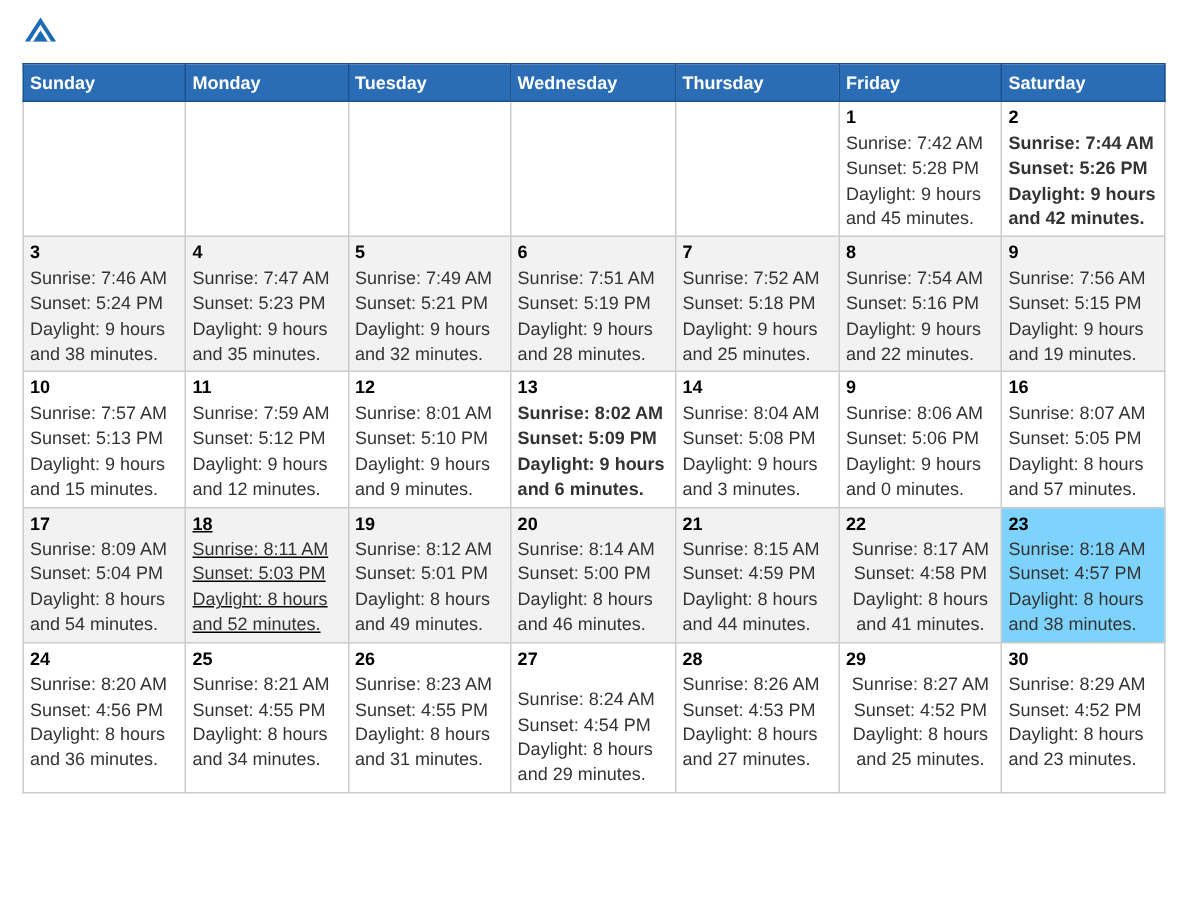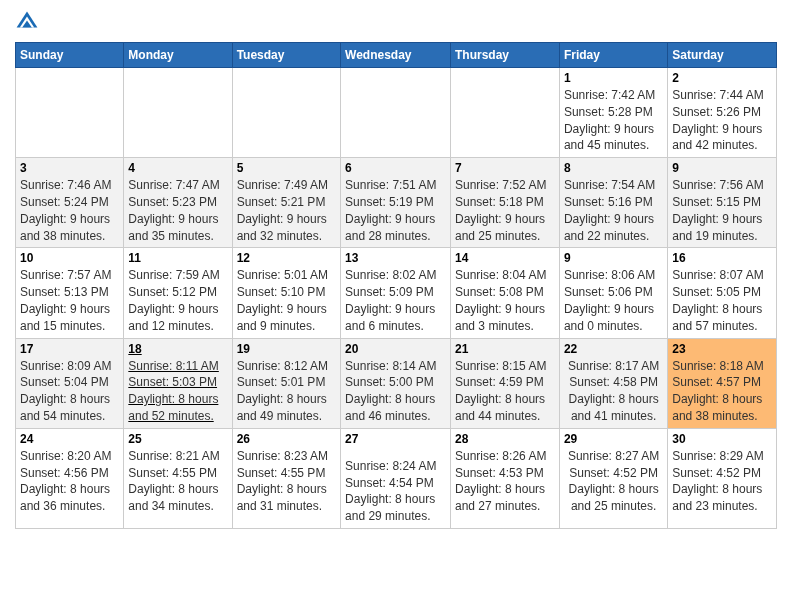--- a/index.html
+++ b/index.html
@@ -130,21 +130,21 @@
           <td class="empty"></td>
           <td class="empty"></td>
           <td>
             <span class="day-num">1</span>
             <div class="day-info" style="white-space: pre-line;">Sunrise: 7:42 AM
 Sunset: 5:28 PM
 Daylight: 9 hours and 45 minutes.</div>
           </td>
           <td>
             <span class="day-num">2</span>
-            <div class="day-info" style="white-space: pre-line;">Sunrise: 7:44 AM
+            <div class="day-info" style="white-space: pre-line; font-weight: bold;">Sunrise: 7:44 AM
 Sunset: 5:26 PM
 Daylight: 9 hours and 42 minutes.</div>
           </td>
         </tr>
         <tr>
           <td style="background: rgb(242, 242, 242);">
             <span class="day-num">3</span>
             <div class="day-info" style="white-space: pre-line;">Sunrise: 7:46 AM
 Sunset: 5:24 PM
 Daylight: 9 hours and 38 minutes.</div>
@@ -194,27 +194,27 @@
 Daylight: 9 hours and 15 minutes.</div>
           </td>
           <td>
             <span class="day-num">11</span>
             <div class="day-info" style="white-space: pre-line;">Sunrise: 7:59 AM
 Sunset: 5:12 PM
 Daylight: 9 hours and 12 minutes.</div>
           </td>
           <td>
             <span class="day-num">12</span>
-            <div class="day-info" style="white-space: pre-line;">Sunrise: 5:01 AM
+            <div class="day-info" style="white-space: pre-line;">Sunrise: 8:01 AM
 Sunset: 5:10 PM
 Daylight: 9 hours and 9 minutes.</div>
           </td>
           <td>
             <span class="day-num">13</span>
-            <div class="day-info" style="white-space: pre-line;">Sunrise: 8:02 AM
+            <div class="day-info" style="white-space: pre-line; font-weight: bold;">Sunrise: 8:02 AM
 Sunset: 5:09 PM
 Daylight: 9 hours and 6 minutes.</div>
           </td>
           <td>
             <span class="day-num">14</span>
             <div class="day-info" style="white-space: pre-line;">Sunrise: 8:04 AM
 Sunset: 5:08 PM
 Daylight: 9 hours and 3 minutes.</div>
           </td>
           <td>
@@ -260,21 +260,21 @@
             <div class="day-info" style="white-space: pre-line;">Sunrise: 8:15 AM
 Sunset: 4:59 PM
 Daylight: 8 hours and 44 minutes.</div>
           </td>
           <td style="background: rgb(242, 242, 242);">
             <span class="day-num">22</span>
             <div class="day-info" style="white-space: pre-line; text-align: center;">Sunrise: 8:17 AM
 Sunset: 4:58 PM
 Daylight: 8 hours and 41 minutes.</div>
           </td>
-          <td style="background: #fdba74;">
+          <td style="background: #7dd3fc;">
             <span class="day-num">23</span>
             <div class="day-info" style="white-space: pre-line;">Sunrise: 8:18 AM
 Sunset: 4:57 PM
 Daylight: 8 hours and 38 minutes.</div>
           </td>
         </tr>
         <tr>
           <td>
             <span class="day-num">24</span>
             <div class="day-info" style="white-space: pre-line;">Sunrise: 8:20 AM

